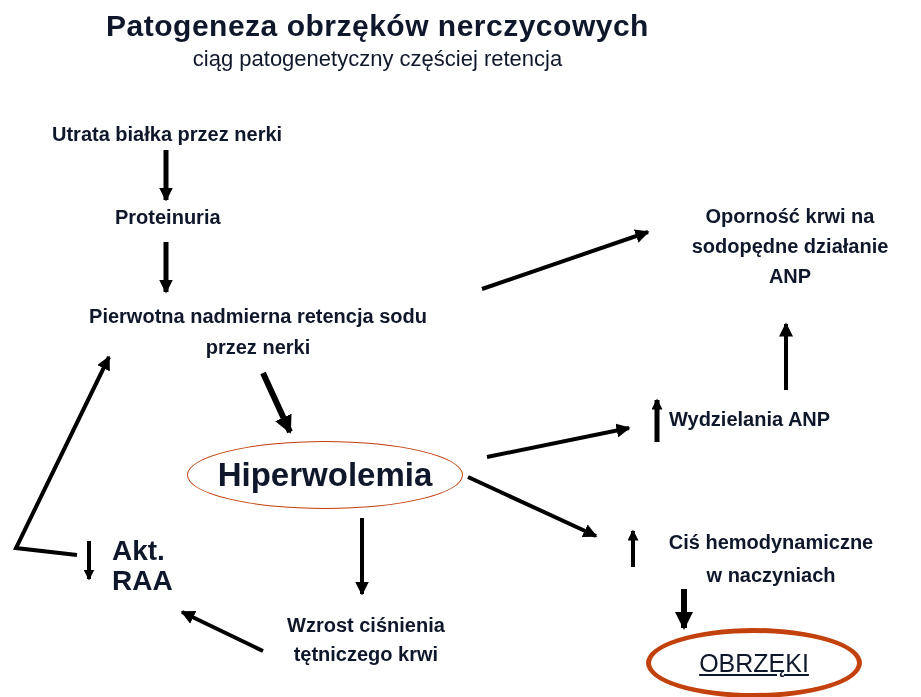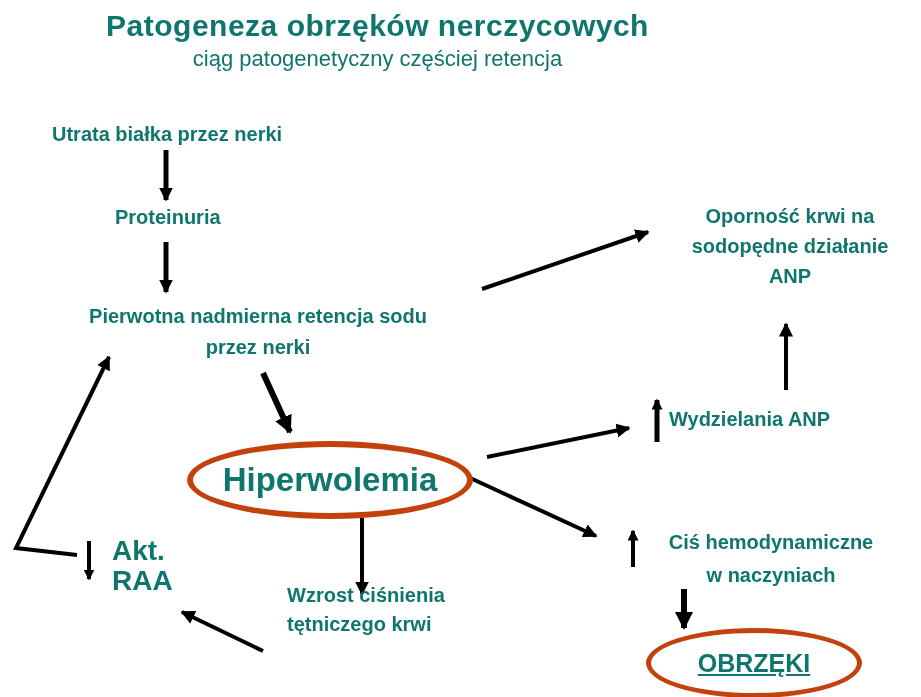--- a/index.html
+++ b/index.html
@@ -6,21 +6,21 @@
     margin: 0; padding: 0;
     background: #ffffff;
     width: 921px; height: 697px;
     overflow: hidden;
   }
   .canvas {
     position: relative;
     width: 921px; height: 697px;
     background: #ffffff;
     font-family: "Liberation Sans", "DejaVu Sans", sans-serif;
-    color: #0f766e;
+    color: #0f172a;
   }
   .connector-layer {
     position: absolute; left: 0; top: 0;
     width: 921px; height: 697px;
   }
   .header {
     position: absolute; left: 55px; top: 8px; width: 645px;
     text-align: center;
   }
   .title {
@@ -34,42 +34,42 @@
   .node {
     position: absolute;
     font-size: 20px; font-weight: bold;
     white-space: pre-line;
     line-height: 30px;
   }
   .nowrap { white-space: nowrap; }
   .center { text-align: center; }
   .ellipse {
     position: absolute;
-    border: 6px solid #c2410c;
+    border: 1px solid #c2410c;
     border-radius: 50%;
     display: flex; align-items: center; justify-content: center;
   }
   .ellipse-main {
     left: 187px; top: 441px; width: 274px; height: 66px;
     font-size: 33px; font-weight: bold;
   }
   .ellipse-bold {
     left: 646px; top: 628px; width: 206px; height: 60px;
     border-width: 5px;
-    font-size: 25px; font-weight: bold;
+    font-size: 25px; font-weight: normal;
   }
   .underlined { text-decoration: underline; }
   .n-utrata       { left: 52px;  top: 119px; }
   .n-proteinuria  { left: 115px; top: 202px; }
   .n-retencja     { left: 48px;  top: 301px; width: 420px; line-height: 31px; }
   .n-opornosc     { left: 664px; top: 201px; width: 252px; line-height: 30px; }
   .n-wydzielanie  { left: 669px; top: 404px; }
   .n-cis          { left: 645px; top: 526px; width: 252px; line-height: 33px; }
   .n-aktraa       { left: 112px; top: 536px; font-size: 28px; line-height: 30px; }
-  .n-wzrost       { left: 287px; top: 581px; line-height: 29px; }
+  .n-wzrost       { left: 287px; top: 611px; line-height: 29px; text-align: center; }
 </style>
 </head>
 <body>
 
 <div class="canvas">
 
   <svg class="connector-layer" viewBox="0 0 921 697" xmlns="http://www.w3.org/2000/svg">
     <defs>
       <marker id="mhead" markerUnits="userSpaceOnUse" markerWidth="15" markerHeight="14" refX="12.5" refY="7" orient="auto">
         <path d="M0,0 L14,7 L0,14 Z" fill="#000000"></path>

